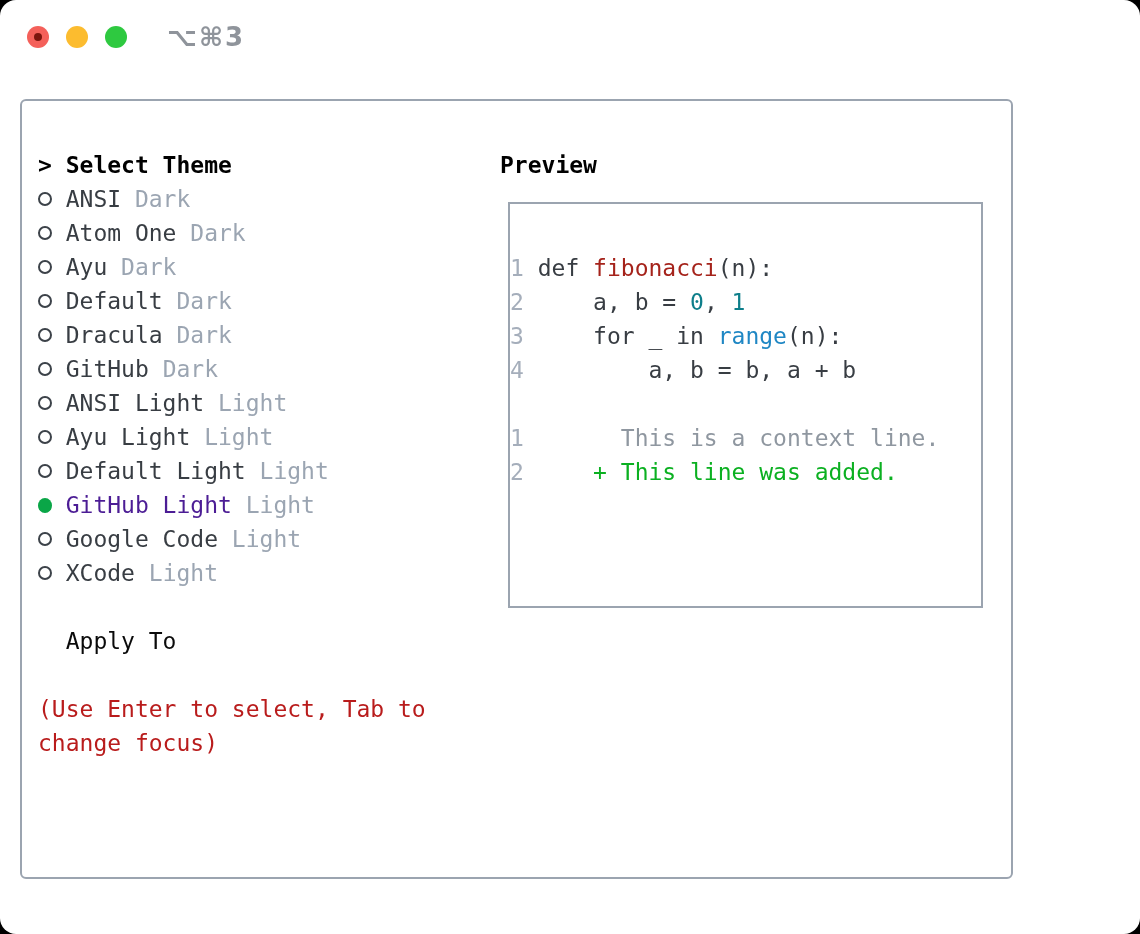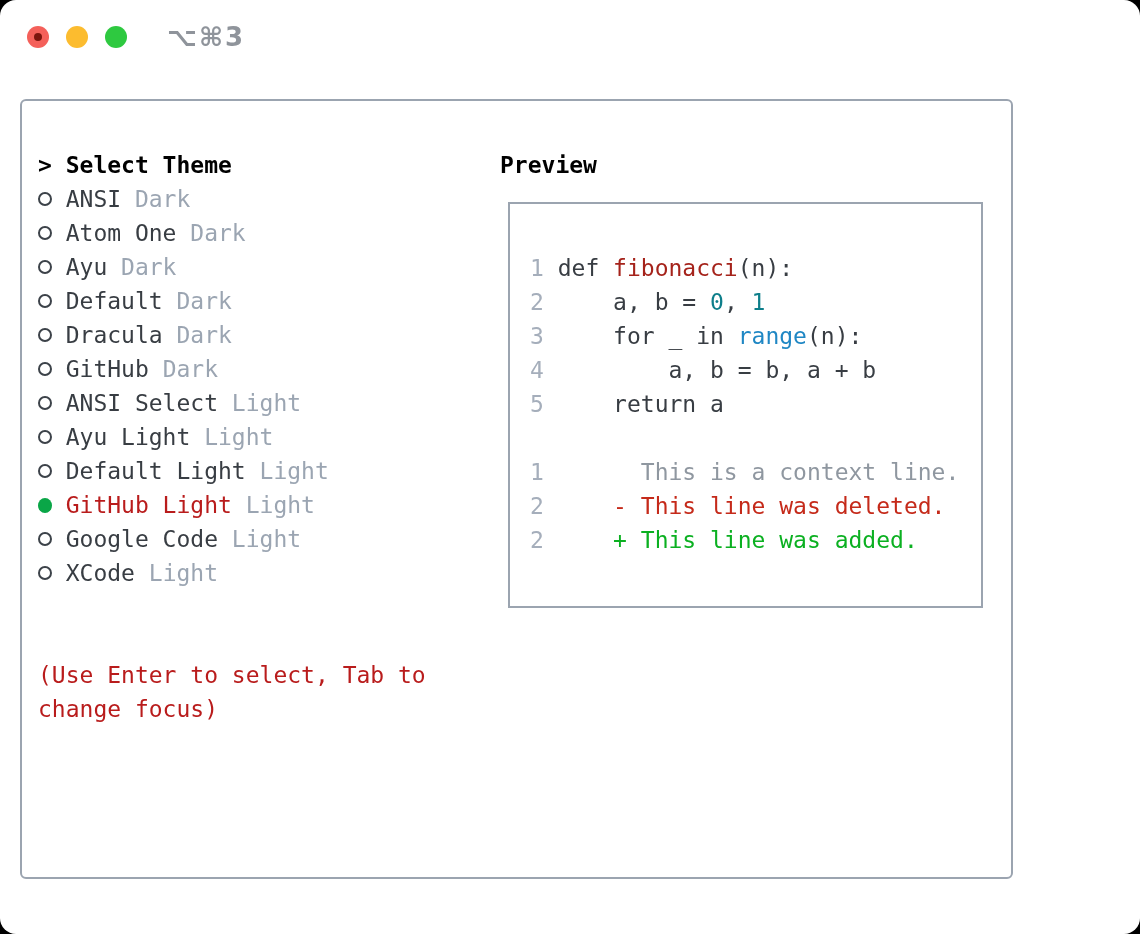--- a/index.html
+++ b/index.html
@@ -26,33 +26,33 @@
   }
   .left-col{position:absolute;left:16px;top:47px;font-size:23px;}
   .row{height:34px;display:flex;align-items:center;white-space:pre;}
   .marker{width:1ch;display:inline-flex;align-items:center;justify-content:center;flex:none;}
   .prompt{font-weight:bold;color:#000;}
   .h-label{margin-left:1ch;font-weight:bold;color:#000;}
   .h-label.regular{font-weight:normal;color:#0a0a0a;}
   .circle{box-sizing:border-box;width:14px;height:14px;border:2px solid #3c4249;border-radius:50%;}
   .circle.on{width:15px;height:15px;border:none;background:#0aa647;}
   .name{margin-left:1ch;color:#383d43;}
-  .name.sel{color:#b91c1c;}
+  .name.sel{color:#4c1d95;}
   .variant{margin-left:1ch;color:#9ba5b2;}
   .spacer{height:34px;}
   .hint{width:420px;line-height:34px;color:#b91c1c;}
   
   .preview-header{
     position:absolute;left:478px;top:47px;height:34px;line-height:34px;
     font-size:23px;font-weight:bold;color:#000;
   }
   .preview-box{
     position:absolute;left:486px;top:101px;width:475px;height:406px;
     box-sizing:border-box;border:2px solid #9ba4b0;background:#fff;
-    padding:47px 8px 0 20px;overflow:hidden;
+    padding:47px 8px 0 0;overflow:hidden;
   }
   .pline{height:34px;line-height:34px;white-space:pre;font-size:23px;}
   .c-ln{color:#a5aebb;}
   .c-fg{color:#383d43;}
   .c-func{color:#a5231b;}
   .c-num{color:#0d7e8a;}
   .c-call{color:#1f87c4;text-align:right;}
   .c-ctx{color:#8f97a0;}
   .c-del{color:#c52a1a;}
   .c-add{color:#0bb021;}
@@ -77,44 +77,46 @@
         <span class="h-label">Select Theme</span>
       </div>
 
       <div>
           <div class="row"><span class="marker"><i class="circle"></i></span><span class="name">ANSI</span><span class="variant">Dark</span></div>
           <div class="row"><span class="marker"><i class="circle"></i></span><span class="name">Atom One</span><span class="variant">Dark</span></div>
           <div class="row"><span class="marker"><i class="circle"></i></span><span class="name">Ayu</span><span class="variant">Dark</span></div>
           <div class="row"><span class="marker"><i class="circle"></i></span><span class="name">Default</span><span class="variant">Dark</span></div>
           <div class="row"><span class="marker"><i class="circle"></i></span><span class="name">Dracula</span><span class="variant">Dark</span></div>
           <div class="row"><span class="marker"><i class="circle"></i></span><span class="name">GitHub</span><span class="variant">Dark</span></div>
-          <div class="row"><span class="marker"><i class="circle"></i></span><span class="name">ANSI Select</span><span class="variant">Light</span></div>
+          <div class="row"><span class="marker"><i class="circle"></i></span><span class="name">ANSI Light</span><span class="variant">Light</span></div>
           <div class="row"><span class="marker"><i class="circle"></i></span><span class="name">Ayu Light</span><span class="variant">Light</span></div>
           <div class="row"><span class="marker"><i class="circle"></i></span><span class="name">Default Light</span><span class="variant">Light</span></div>
           <div class="row"><span class="marker"><i class="circle on"></i></span><span class="name sel">GitHub Light</span><span class="variant">Light</span></div>
           <div class="row"><span class="marker"><i class="circle"></i></span><span class="name">Google Code</span><span class="variant">Light</span></div>
           <div class="row"><span class="marker"><i class="circle"></i></span><span class="name">XCode</span><span class="variant">Light</span></div>
         </div>
 
       <div class="spacer"></div>
 
+      <div class="row">
+        <span class="marker"></span>
+        <span class="h-label regular">Apply To</span>
+      </div>
 
 
       <div class="spacer"></div>
 
       <div class="hint">(Use Enter to select, Tab to change focus)</div>
     </div>
 
     <div class="preview-header">Preview</div>
     <div class="preview-box">
         <div class="pline"><span class="c-ln">1 </span><span class="c-fg">def </span><span class="c-func">fibonacci</span><span class="c-fg">(n):</span></div>
         <div class="pline"><span class="c-ln">2 </span><span class="c-fg">    a, b = </span><span class="c-num">0</span><span class="c-fg">, </span><span class="c-num">1</span></div>
         <div class="pline"><span class="c-ln">3 </span><span class="c-fg">    for _ in </span><span class="c-call">range</span><span class="c-fg">(n):</span></div>
         <div class="pline"><span class="c-ln">4 </span><span class="c-fg">        a, b = b, a + b</span></div>
-        <div class="pline"><span class="c-ln">5 </span><span class="c-fg">    return a</span></div>
         <div class="pline"><span class="c-ln"></span></div>
         <div class="pline"><span class="c-ln">1 </span><span class="c-ctx">      This is a context line.</span></div>
-        <div class="pline"><span class="c-ln">2 </span><span class="c-del">    - This line was deleted.</span></div>
         <div class="pline"><span class="c-ln">2 </span><span class="c-add">    + This line was added.</span></div>
       </div>
 
   </div>
 </div>
 
 </body></html>

